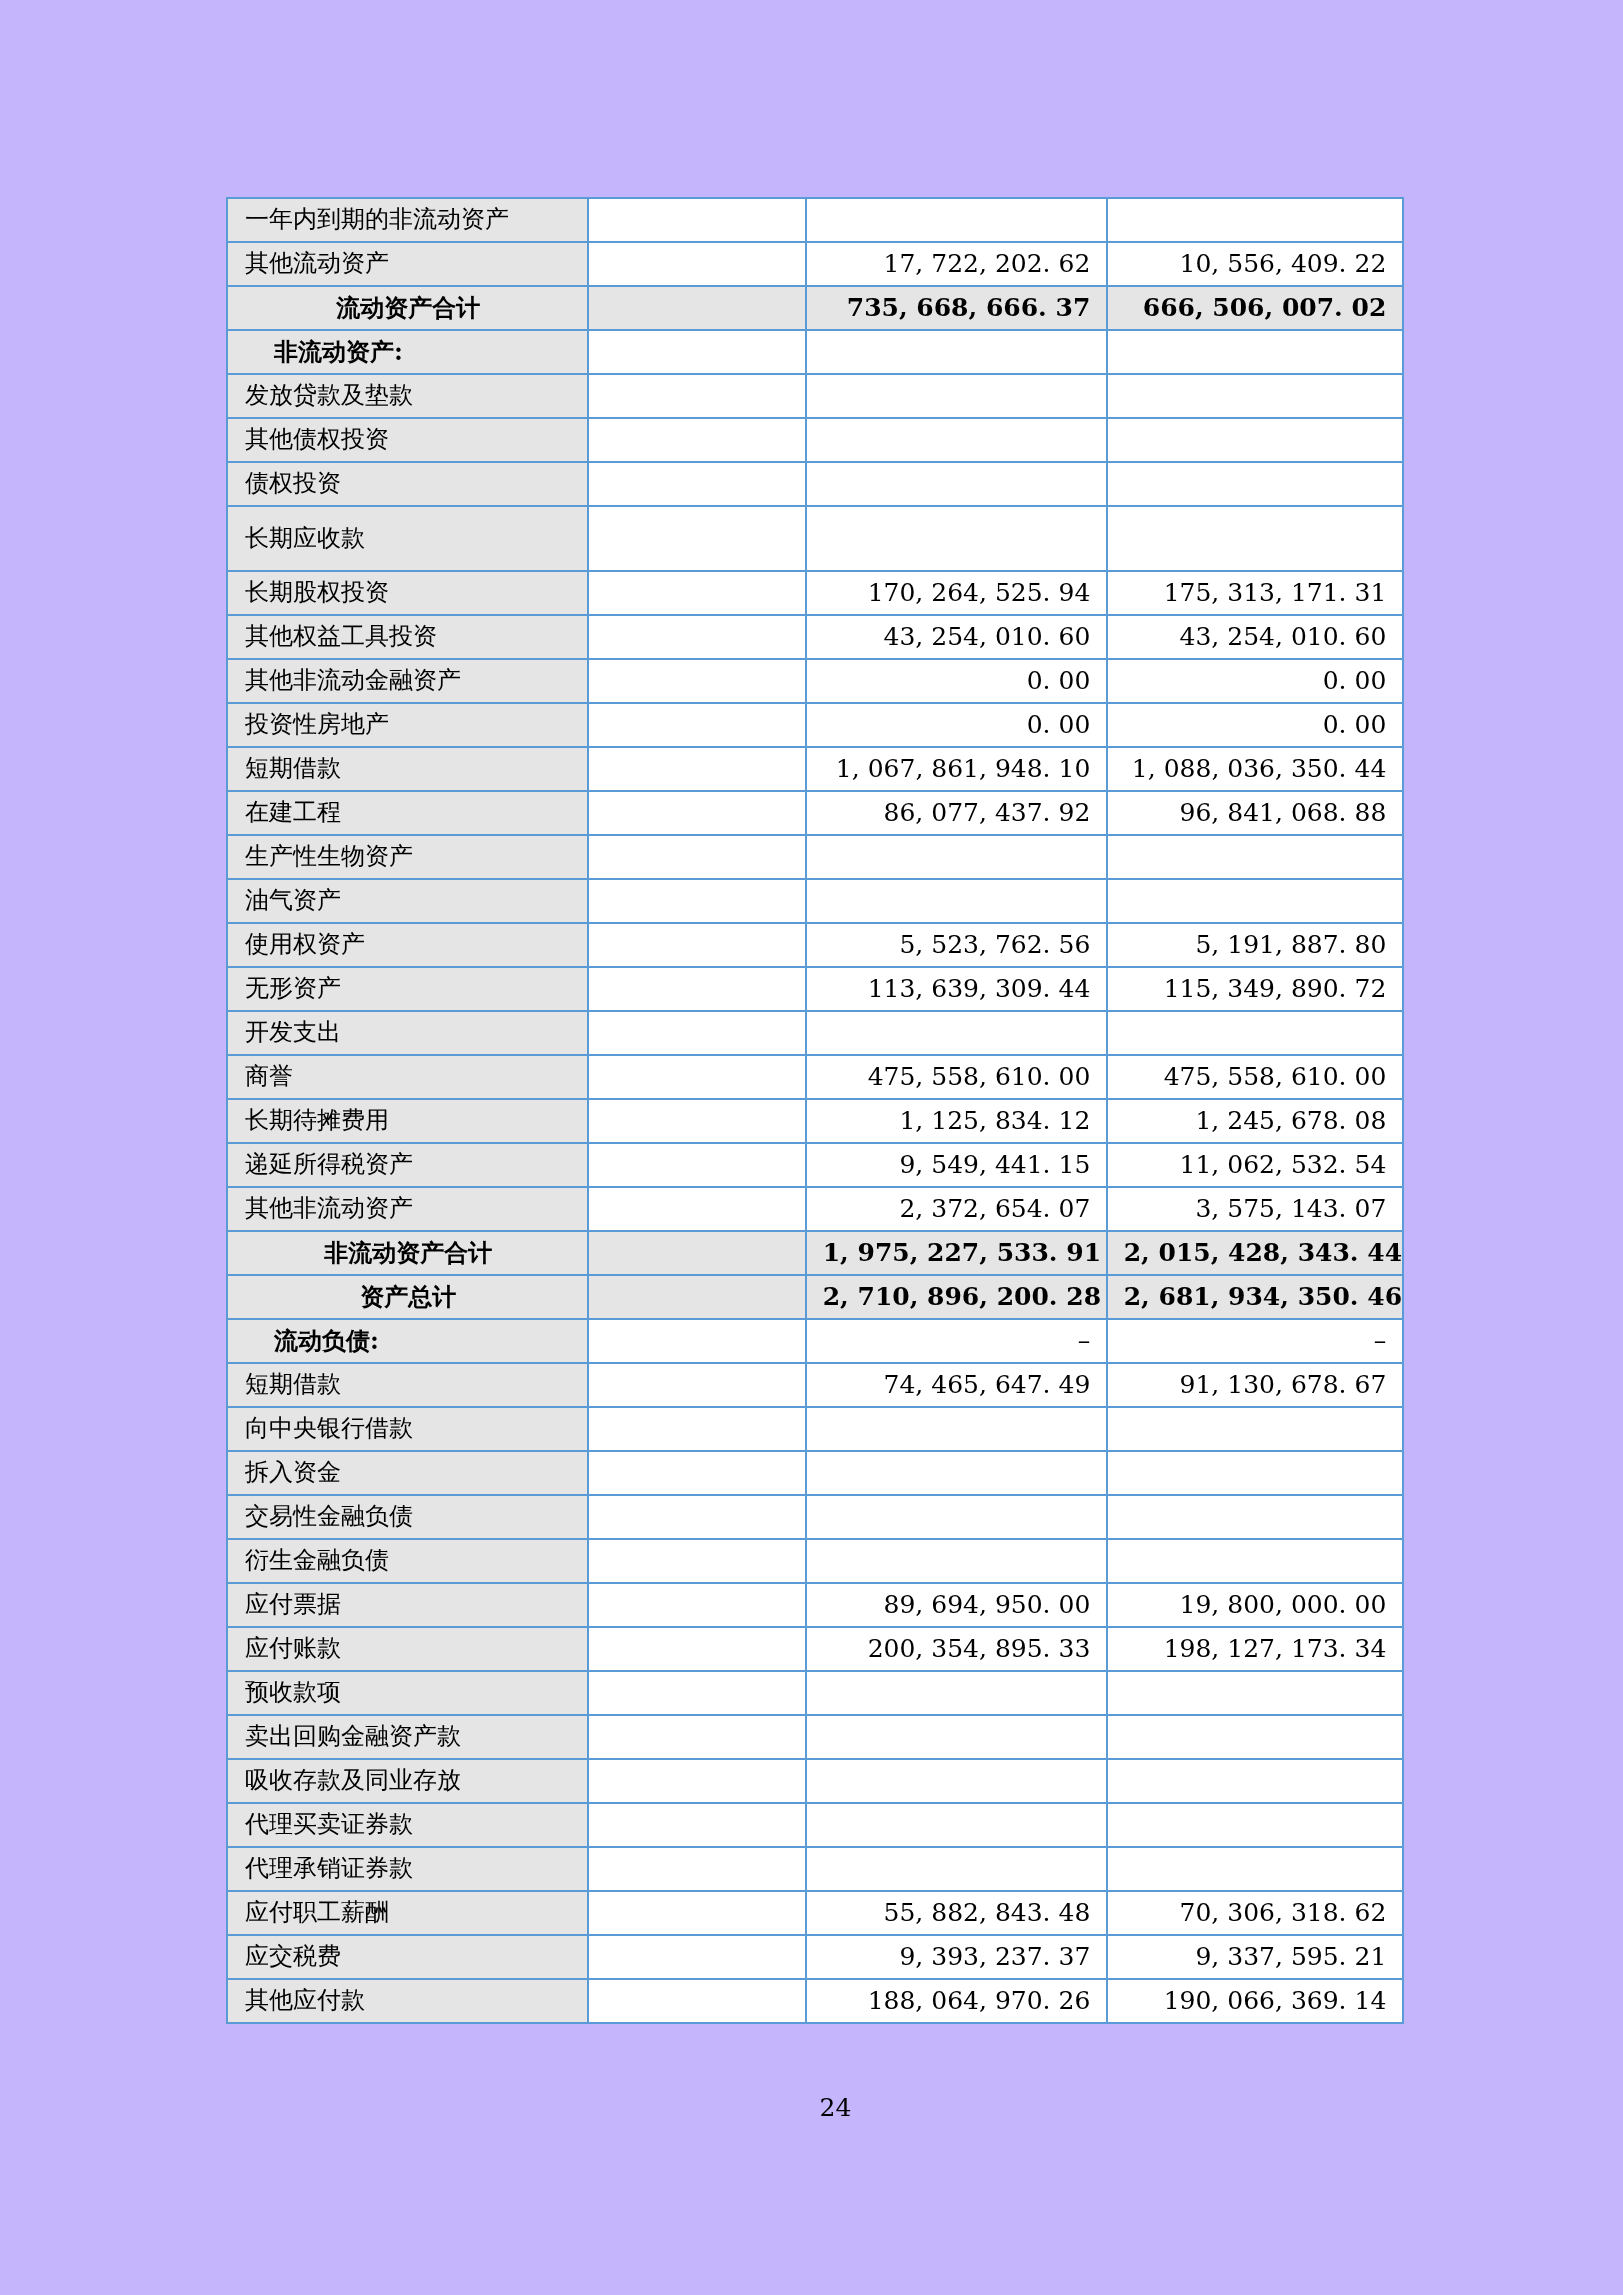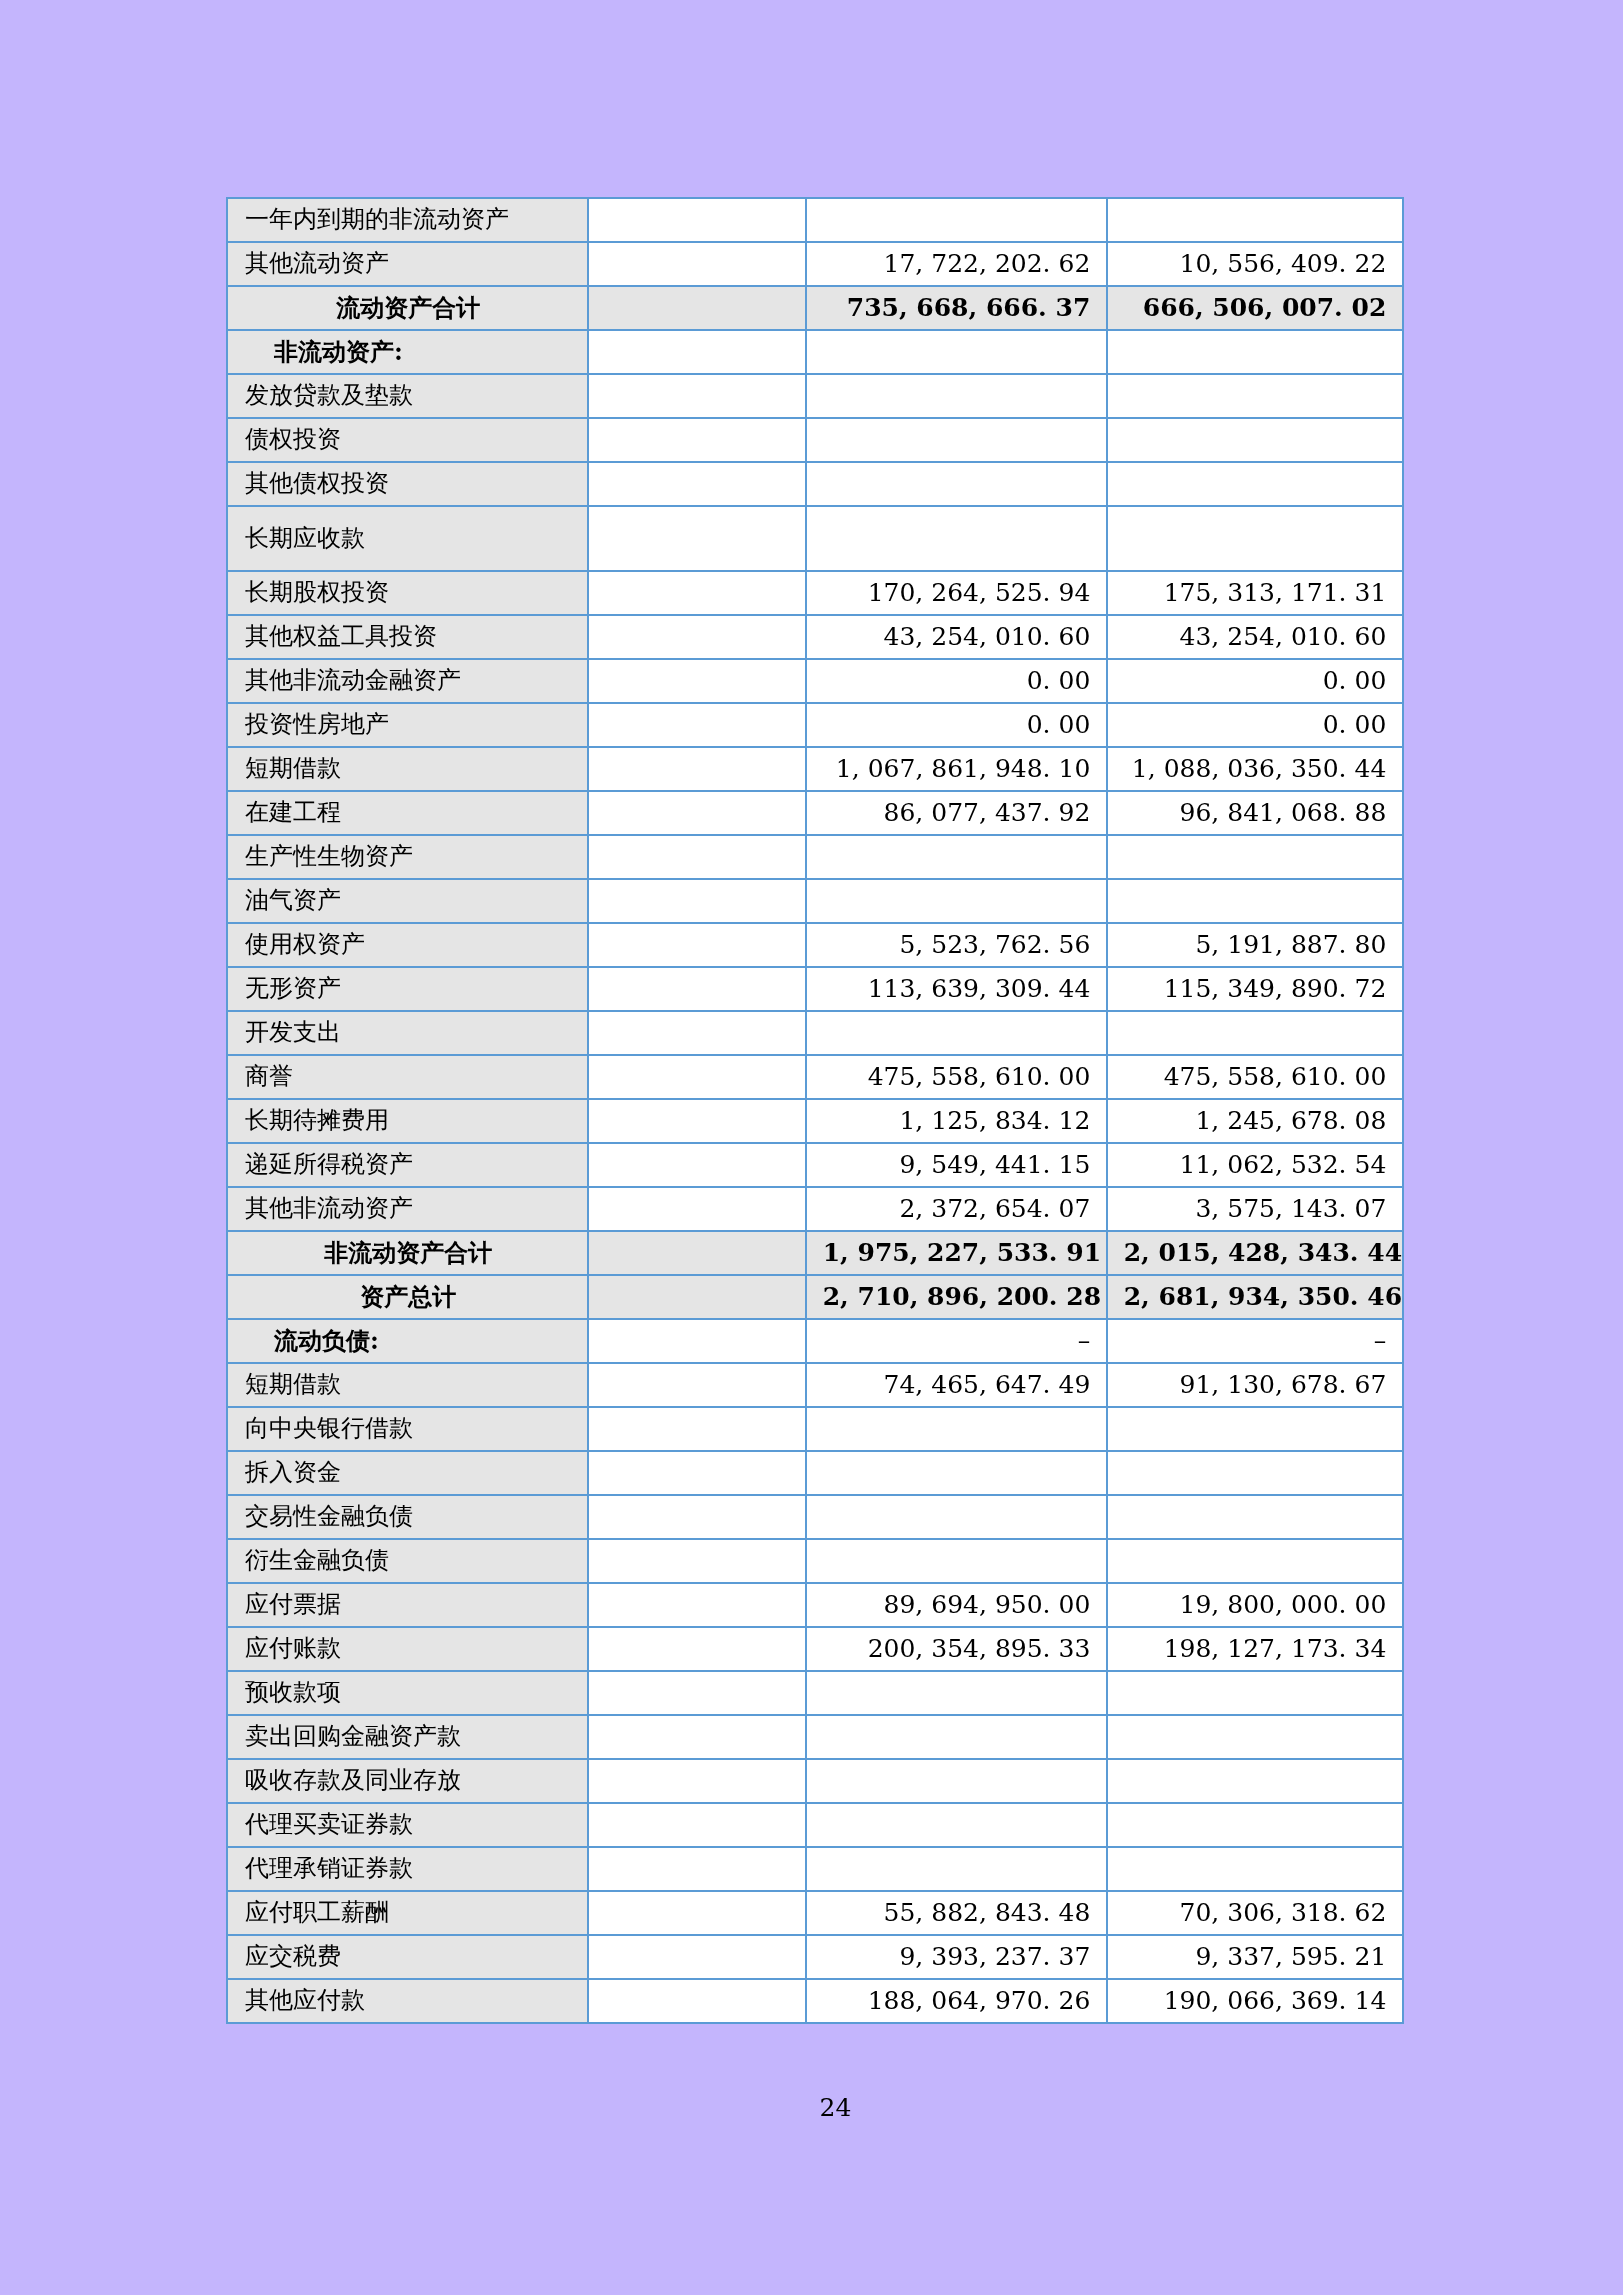--- a/index.html
+++ b/index.html
@@ -91,27 +91,27 @@
           <td class="num"></td>
           <td class="num"></td>
         </tr>
         <tr class="item">
           <td class="label">发放贷款及垫款</td>
           <td class="note"></td>
           <td class="num"></td>
           <td class="num"></td>
         </tr>
         <tr class="item">
+          <td class="label">其他债权投资</td>
+          <td class="note"></td>
+          <td class="num"></td>
+          <td class="num"></td>
+        </tr>
+        <tr class="item">
           <td class="label">债权投资</td>
-          <td class="note"></td>
-          <td class="num"></td>
-          <td class="num"></td>
-        </tr>
-        <tr class="item">
-          <td class="label">其他债权投资</td>
           <td class="note"></td>
           <td class="num"></td>
           <td class="num"></td>
         </tr>
         <tr class="item tall">
           <td class="label">长期应收款</td>
           <td class="note"></td>
           <td class="num"></td>
           <td class="num"></td>
         </tr>

